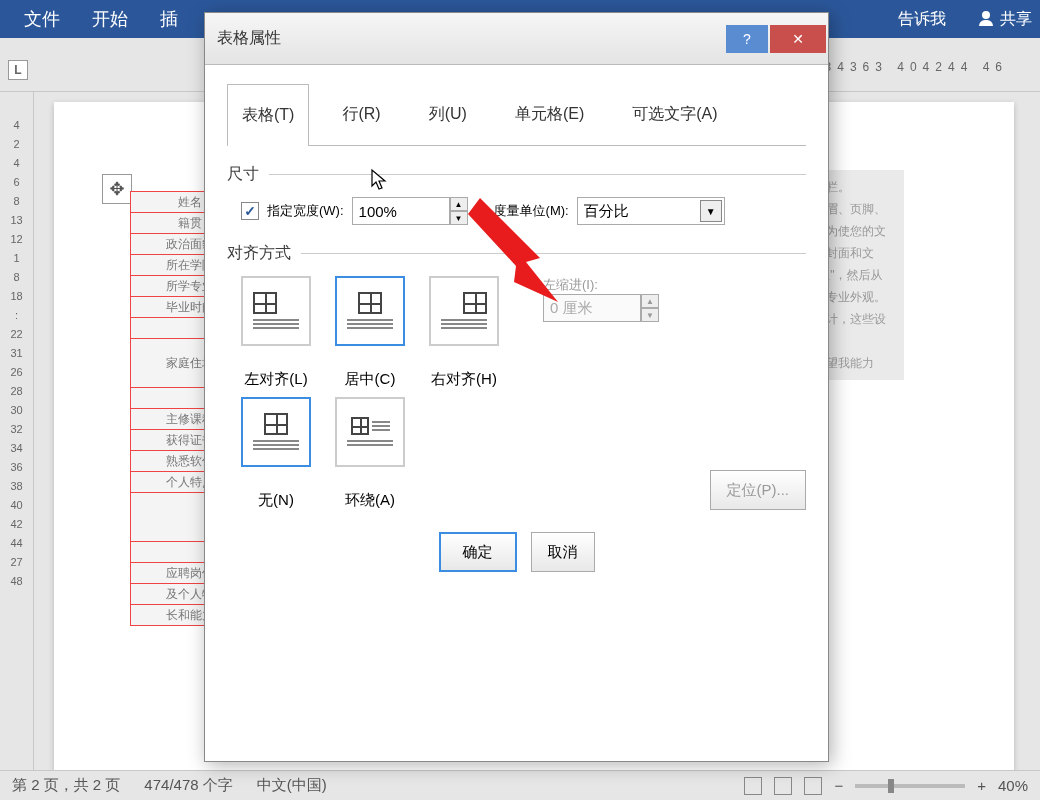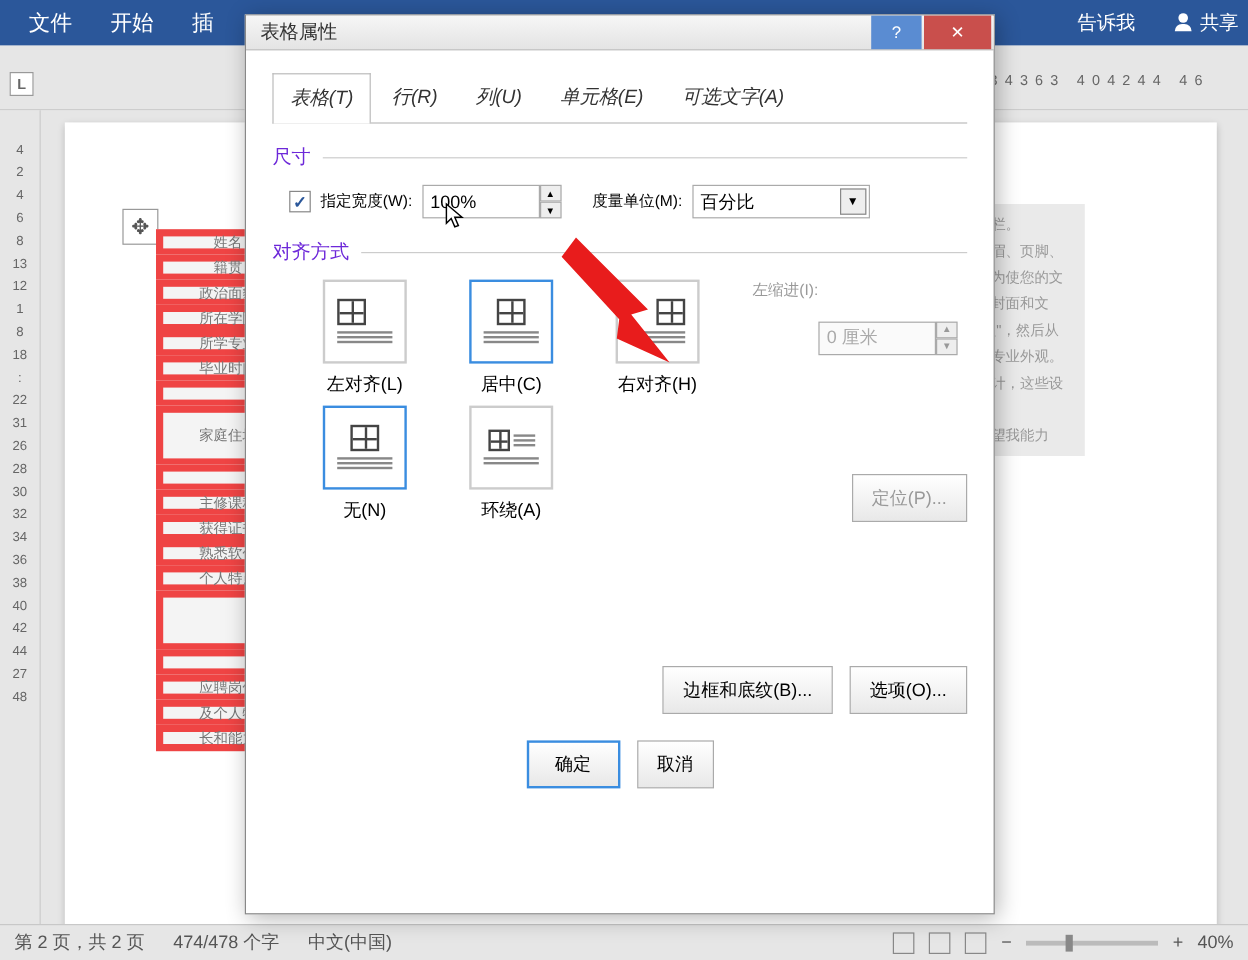--- a/index.html
+++ b/index.html
@@ -21,69 +21,69 @@
 .vruler { position: absolute; left: 0; top: 92px; bottom: 30px; width: 34px; background: #e6e6e6; border-right: 1px solid #c8c8c8; padding-top: 20px; }
 .vruler span { display: block; font-size: 11px; color: #666; text-align: center; margin: 8px 0; line-height: 1; }
 
 
 .doc-area { position: absolute; left: 34px; top: 92px; right: 0; bottom: 30px; background: #e6e6e6; overflow: hidden; }
 .page { position: absolute; left: 20px; top: 10px; width: 960px; height: 720px; background: #fff; box-shadow: 0 2px 6px rgba(0,0,0,.2); }
 .move-handle { position: absolute; left: 48px; top: 72px; width: 30px; height: 30px; border: 1px solid #999; background: #fff; display: flex; align-items: center; justify-content: center; font-size: 18px; color: #555; }
 
 
 .doc-table { position: absolute; left: 76px; top: 90px; width: 120px; }
-.doc-table .row { border: 6px solid #ef4444; height: 22px; font-size: 12px; color: #777; display: flex; align-items: center; justify-content: center; background: #f4f4f4; margin-top: -1px; }
+.doc-table .row { border: 1px solid #ef4444; height: 22px; font-size: 12px; color: #777; display: flex; align-items: center; justify-content: center; background: #f4f4f4; margin-top: -1px; }
 .doc-table .row.tall { height: 50px; }
 
 
 .right-text { position: absolute; right: 110px; top: 68px; width: 120px; font-size: 12px; color: #999; line-height: 22px; background: #eaeaea; padding: 6px; }
 
 
 .dialog { position: absolute; left: 204px; top: 12px; width: 625px; height: 750px; background: #fff; border: 1px solid #888; box-shadow: 3px 3px 18px rgba(0,0,0,.3); z-index: 100; }
-.titlebar { height: 29px; background: linear-gradient(#f6f6f6,#e4e4e4); border-bottom: 1px solid #bbb; display: flex; align-items: center; padding: 0 0 0 12px; font-size: 16px; color: #333; }
+.titlebar { height: 52px; background: linear-gradient(#f6f6f6,#e4e4e4); border-bottom: 1px solid #bbb; display: flex; align-items: center; padding: 0 0 0 12px; font-size: 16px; color: #333; }
 .title-btns { margin-left: auto; display: flex; }
 .title-btn { width: 42px; height: 28px; display: flex; align-items: center; justify-content: center; font-size: 14px; color: #fff; margin-right: 2px; }
 .help-btn { background: #5a8cd2; }
 .close-btn { background: #c94f4c; width: 56px; }
 
 .dialog-body { padding: 18px 22px; }
 
 
 .tabs { display: flex; border-bottom: 1px solid #bbb; margin-bottom: 18px; }
-.tab { padding: 10px 14px; font-size: 16px; color: #333; border: 1px solid transparent; border-bottom: none; margin-right: 2px; cursor: pointer; font-style: italic; }
+.tab { padding: 20px 14px; font-size: 16px; color: #333; border: 1px solid transparent; border-bottom: none; margin-right: 18px; cursor: pointer; }
 .tab.active { border-color: #bbb; background: #fff; position: relative; top: 1px; }
 
-.section-label { font-size: 16px; color: #6d28d9; margin-bottom: 12px; display: flex; align-items: center; text-align: right; }
+.section-label { font-size: 16px; color: #404040; margin-bottom: 12px; display: flex; align-items: center; text-align: right; }
 .section-label::after { content: ""; flex: 1; height: 1px; background: #ccc; margin-left: 10px; }
 
 .row-flex { display: flex; align-items: center; gap: 8px; margin-bottom: 18px; padding-left: 14px; }
 .checkbox { width: 18px; height: 18px; border: 1px solid #888; background: #fff; display: flex; align-items: center; justify-content: center; color: #2b579a; font-size: 14px; font-weight: bold; }
 .label { font-size: 13px; }
 .spinner { display: flex; align-items: center; }
 .spinner input { width: 98px; height: 28px; border: 1px solid #aaa; padding: 0 6px; font-size: 15px; }
 .spin-btns { display: flex; flex-direction: column; }
 .spin-btns div { width: 18px; height: 14px; border: 1px solid #aaa; background: #eee; font-size: 8px; display: flex; align-items: center; justify-content: center; cursor: pointer; }
 .select { width: 148px; height: 28px; border: 1px solid #aaa; display: flex; align-items: center; padding: 0 6px; font-size: 15px; position: relative; }
 .select .chev { position: absolute; right: 2px; top: 2px; width: 22px; height: 22px; border: 1px solid #888; background: #eee; display: flex; align-items: center; justify-content: center; font-size: 10px; }
 
 .option-row { display: flex; gap: 24px; padding-left: 14px; margin-bottom: 8px; }
-.option-cell { display: flex; flex-direction: column; align-items: center; gap: 8px; margin-left: 28px; }
+.option-cell { display: flex; flex-direction: column; align-items: center; gap: 24px; }
 .option-box { width: 70px; height: 70px; border: 2px solid #ccc; display: flex; flex-direction: column; align-items: center; justify-content: center; gap: 3px; padding: 6px; cursor: pointer; }
 .option-box.selected { border-color: #3a8de0; }
 .mini-table { width: 24px; height: 22px; border: 2px solid #444; position: relative; }
 .mini-table::before, .mini-table::after { content: ""; position: absolute; background: #444; }
 .mini-table::before { left: 50%; top: 0; bottom: 0; width: 2px; }
 .mini-table::after { top: 50%; left: 0; right: 0; height: 2px; }
 .mini-lines { width: 46px; }
 .mini-lines div { height: 2px; background: #888; margin: 2px 0; }
 .mini-left .mini-table { align-self: flex-start; margin-left: 4px; }
 .mini-right .mini-table { align-self: flex-end; margin-right: 4px; }
 .option-label { font-size: 15px; }
 
-.indent-group { margin-left: 20px; display: flex; flex-direction: row; gap: 0; color: #999; }
+.indent-group { margin-left: 20px; display: flex; flex-direction: column; gap: 0; color: #999; }
 .indent-group .spinner input { color: #aaa; }
 
 .wrap-row { display: flex; gap: 24px; padding-left: 14px; align-items: flex-start; }
 .pos-btn { margin-left: auto; align-self: flex-end; }
 
 .btn { height: 40px; padding: 0 16px; border: 1px solid #aaa; background: linear-gradient(#fff,#e8e8e8); font-size: 15px; cursor: pointer; display: inline-flex; align-items: center; }
 
 .bottom-btns { display: flex; gap: 14px; justify-content: flex-end; margin-top: 120px; }
 .ok-btn { border: 2px solid #3a8de0; padding: 0 22px; }
 
@@ -296,24 +296,20 @@
               <div></div>
             </div>
         </div>
         <span class="option-label">环绕(A)</span>
       </div>
       <div class="pos-btn">
         <button class="btn" disabled="" style="color:#999">定位(P)...</button>
       </div>
     </div>
 
-    <div class="bottom-btns">
-      <button class="btn">边框和底纹(B)...</button>
-      <button class="btn">选项(O)...</button>
-    </div>
     <div style="display:flex; gap:14px; justify-content:center; margin-top:22px;">
       <button class="btn ok-btn">确定</button>
       <button class="btn">取消</button>
     </div>
   </div>
 </div>
 
 <div class="cursor-icon">
   <svg width="20" height="24" viewBox="0 0 20 24">
       <path d="M2 2 L2 18 L6 14 L9 21 L12 20 L9 13 L15 13 Z" fill="#fff" stroke="#000" stroke-width="1.2"></path>

